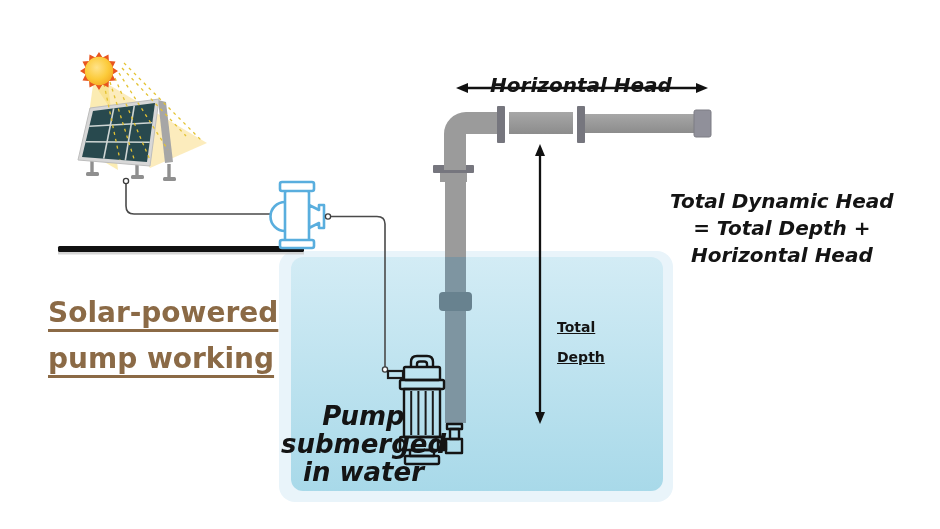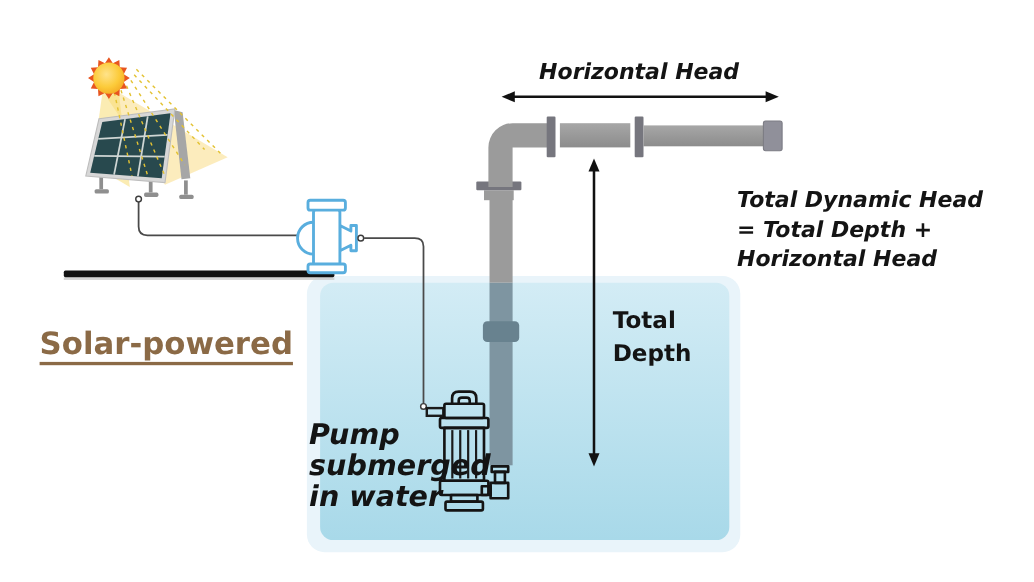--- a/index.html
+++ b/index.html
@@ -1,28 +1,28 @@
 <!DOCTYPE html>
 <html style="--title-brown: #8b6a46; --text-black: #141414; --water-light: #d3ecf5; --water-deep: #a8d9e9; --tank-border: #e9f4fa; --pipe-gray: #9b9b9b; --flange-gray: #76767e; --pipe-underwater: #7e95a1; --coupling-gray: #68828f; --controller-blue: #59aede; --wire-gray: #4a4a4a; --sun-yellow: #ffd84d; --sun-orange: #e8551f; --panel-cell: #28494e;"><head>
 <meta charset="utf-8">
 <style>
   html,body{margin:0;padding:0;background:#ffffff;}
   .canvas{
     position:relative;width:940px;height:529px;overflow:hidden;background:#ffffff;
     font-family:"DejaVu Sans","Liberation Sans",sans-serif;
   }
   .canvas svg{position:absolute;left:0;top:0;}
-  .label{position:absolute;color:var(--text-black,#141414);white-space:pre-line;}
-  .lbl-italic{font-weight:bold;font-style:italic;}
+  .label{position:absolute;color:var(--text-black,#141414);white-space:pre-line;margin-top:20px;}
+  .lbl-italic{font-weight:bold;font-style:italic;text-align:center;}
   .lbl-bold{font-weight:bold;}
   .horizontal-head{left:455px;top:53px;width:252px;text-align:center;font-size:20px;line-height:24px;}
   .tdh{left:670px;top:168px;font-size:20px;line-height:27px;}
-  .total-depth{left:557px;top:276px;font-size:21px;line-height:30px;}
+  .total-depth{left:557px;top:292px;font-size:14px;line-height:30px;text-decoration:underline;}
   .pump-sub{left:281px;top:382px;font-size:26px;line-height:28px;}
-  .title{position:absolute;left:36px;top:290px;color:var(--title-brown,#8b6a46);
+  .title{position:absolute;left:48px;top:290px;color:var(--title-brown,#8b6a46);
     font-weight:bold;font-size:28px;line-height:46px;}
   .title .tline{display:block;text-decoration:underline;text-decoration-thickness:3px;text-underline-offset:7px;}
   
   .pipe{fill:var(--pipe-gray,#9b9b9b);}
   .flange{fill:var(--flange-gray,#76767e);}
   .pipe-uw{fill:var(--pipe-underwater,#7e95a1);}
   .coupling{fill:var(--coupling-gray,#68828f);}
   .ctrl{stroke:var(--controller-blue,#59aede);fill:#ffffff;stroke-width:2.6;stroke-linejoin:round;}
   .wire{stroke:var(--wire-gray,#4a4a4a);stroke-width:1.6;fill:none;}
   .pump-line{stroke:var(--text-black,#1a1a1a);stroke-width:2.4;fill:none;stroke-linejoin:round;}
@@ -181,14 +181,15 @@
 
   <div class="label lbl-bold total-depth">Total
 Depth</div>
 
   <div class="label lbl-italic pump-sub">Pump
 submerged
 in water</div>
 
   <div class="title">
     <span class="tline">Solar-powered</span>
+    <span class="tline">pump working</span>
   </div>
 </div>
 
 </body></html>

